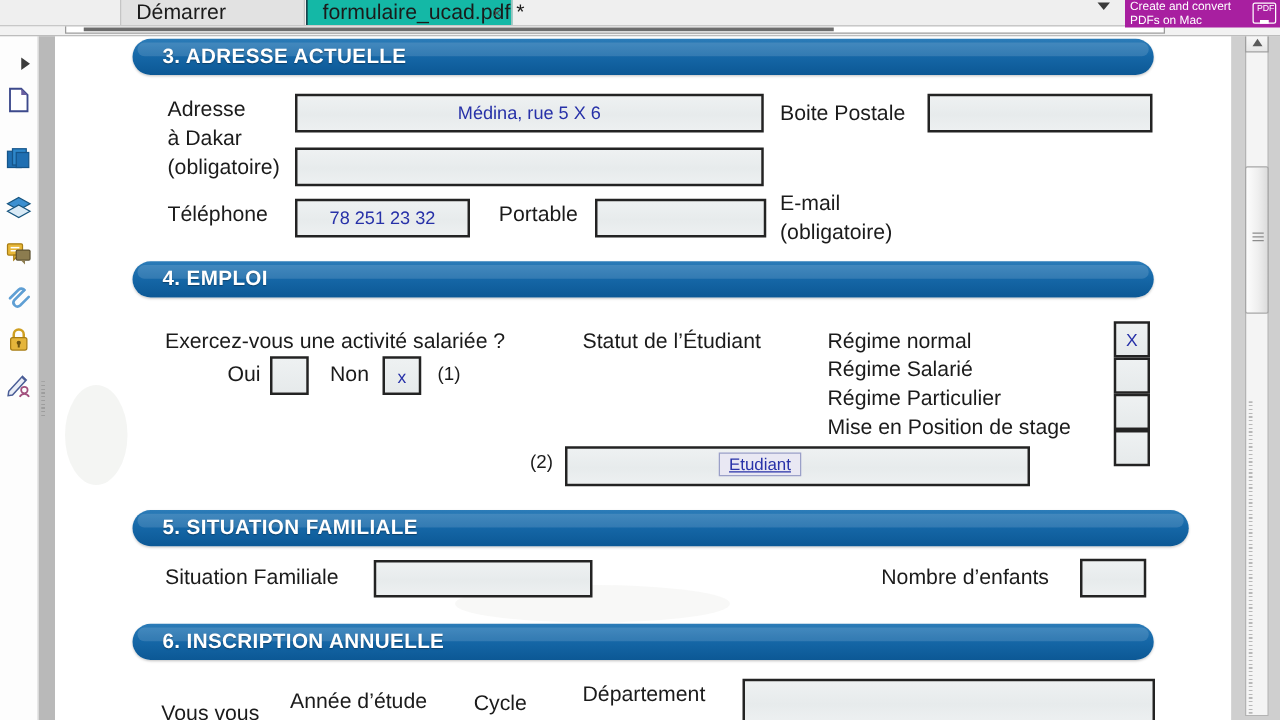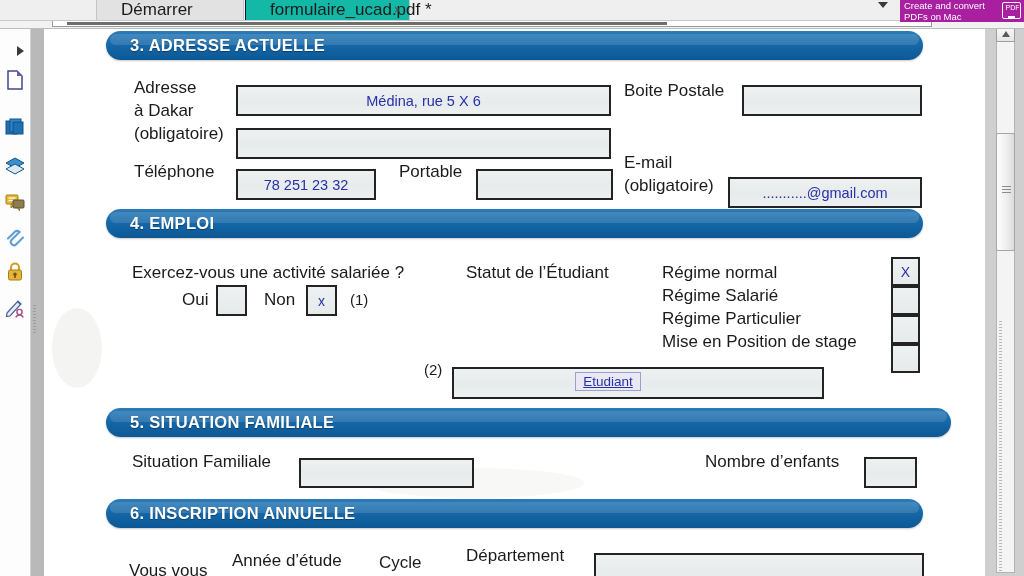--- a/index.html
+++ b/index.html
@@ -12,21 +12,21 @@
   
   .tabbar{
     position:absolute;left:0;top:0;width:1024px;height:20px;
     background:#efefef;border-bottom:1px solid #c8c8c8;
     z-index:40;
   }
   .tab{
     position:absolute;top:0;height:20px;
     display:flex;align-items:center;
     font-size:11.5px;color:#35363a;
-    padding:0 24px;
+    padding:0 12px;
     box-sizing:border-box;
   }
   .tab.inactive{left:96px;width:148px;background:#e2e2e2;
     border-left:1px solid #c5c5c5;border-right:1px solid #c5c5c5;}
   .tab.active{left:245px;width:165px;background:#14b8a6;
     border-left:1px solid #0f172a;border-right:1px solid #c5c5c5;}
   .tab .lbl{white-space:nowrap;overflow:hidden;}
   .tab .closex{position:absolute;right:8px;top:3px;font-size:12px;color:#4a4a4a;line-height:14px;}
   
   .promo{
@@ -112,21 +112,20 @@
   }
   
   .lbl{
     position:absolute;color:#1b1b1b;font-size:17px;white-space:nowrap;
   }
   .lbl.note{font-size:15px;}
   .fld{
     position:absolute;box-sizing:border-box;
     border:2px solid #232323;
     background:linear-gradient(to bottom,#eef1f2 0%,#e7ebec 55%,#edf0f1 100%);
-    margin-top:10px;
   }
   .fld .val{
     position:absolute;left:0;top:50%;transform:translateY(-50%);
     width:100%;text-align:center;
     color:#2731a8;font-size:14.5px;white-space:nowrap;
   }
   .chk{
     position:absolute;box-sizing:border-box;border:2px solid #232323;
     background:linear-gradient(to bottom,#eef1f2,#e6eaeb);
   }
@@ -278,23 +277,20 @@
       <div class="val">78 251 23 32</div>
     </div>
 
     <div class="lbl" style="left:355px;top:134px;">Portable</div>
     <div class="fld" style="left:432px;top:131px;width:137px;height:31px;">
       <div class="val"></div>
     </div>
 
     <div class="lbl" style="left:580px;top:125px;">E-mail</div>
     <div class="lbl" style="left:580px;top:148px;">(obligatoire)</div>
-    <div class="fld" style="left:684px;top:139px;width:194px;height:31px;">
-      <div class="val">...........@gmail.com</div>
-    </div>
 
     <div class="sect" style="left:62px;top:181px;width:817px;">
       <div class="txt">4. EMPLOI</div>
     </div>
 
     <div class="lbl" style="left:88px;top:235px;">Exercez-vous une activité salariée ?</div>
 
     <div class="lbl" style="left:138px;top:262px;">Oui</div>
     <div class="chk" style="left:172px;top:257px;width:31px;height:31px;">
       <div class="x"></div>

